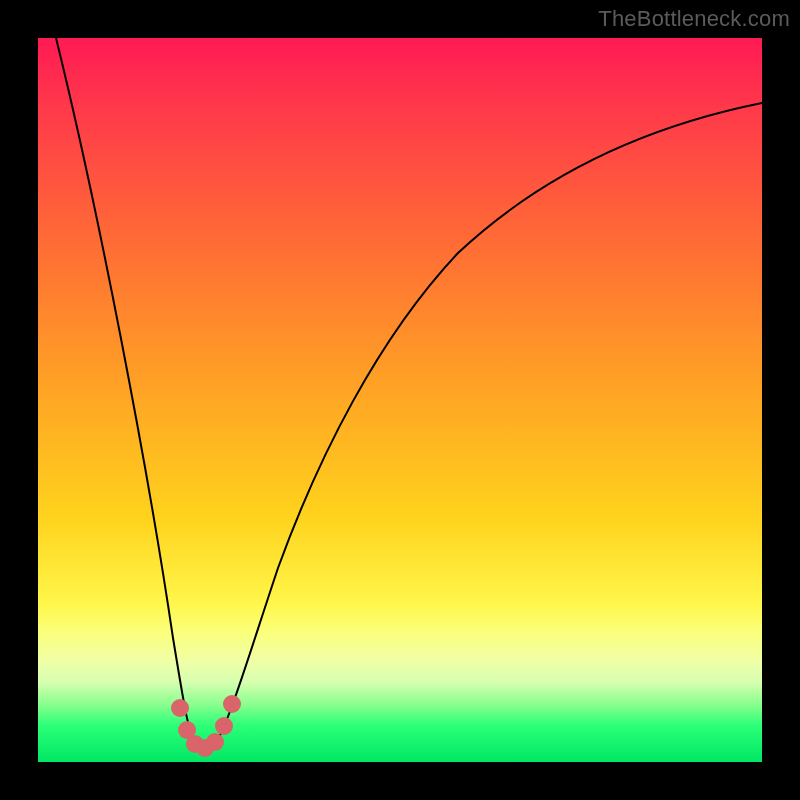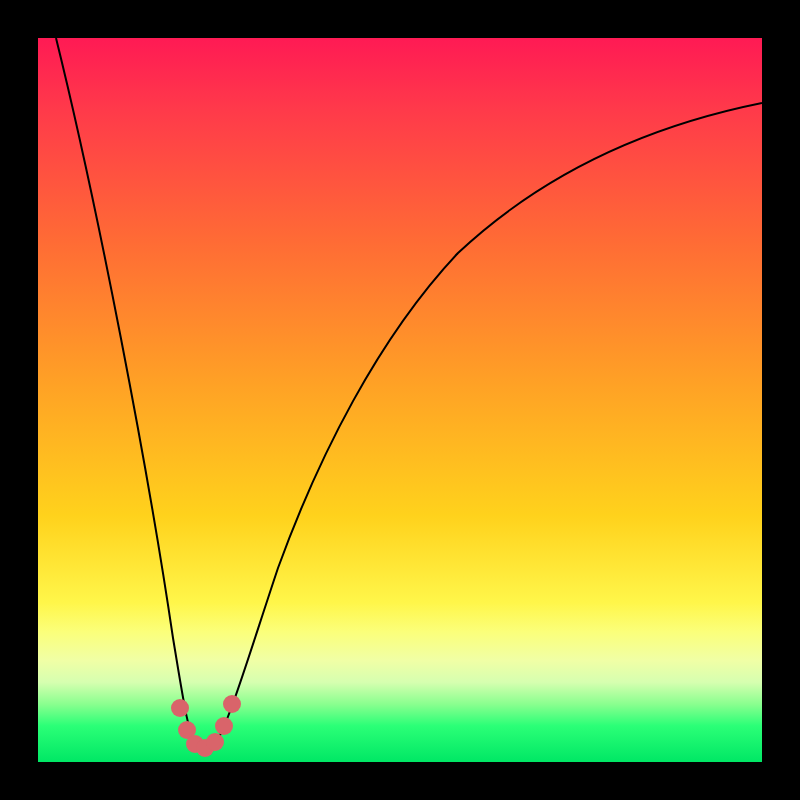--- a/index.html
+++ b/index.html
@@ -79,13 +79,14 @@
         <circle cx="149" cy="692" r="9"></circle>
         <circle cx="157" cy="706" r="9"></circle>
         <circle cx="167" cy="710" r="9"></circle>
         <circle cx="177" cy="704" r="9"></circle>
         <circle cx="186" cy="688" r="9"></circle>
         <circle cx="194" cy="666" r="9"></circle>
       </g>
     </svg>
   </div>
 
+  <div class="watermark">TheBottleneck.com</div>
 </div>
 
 </body></html>

